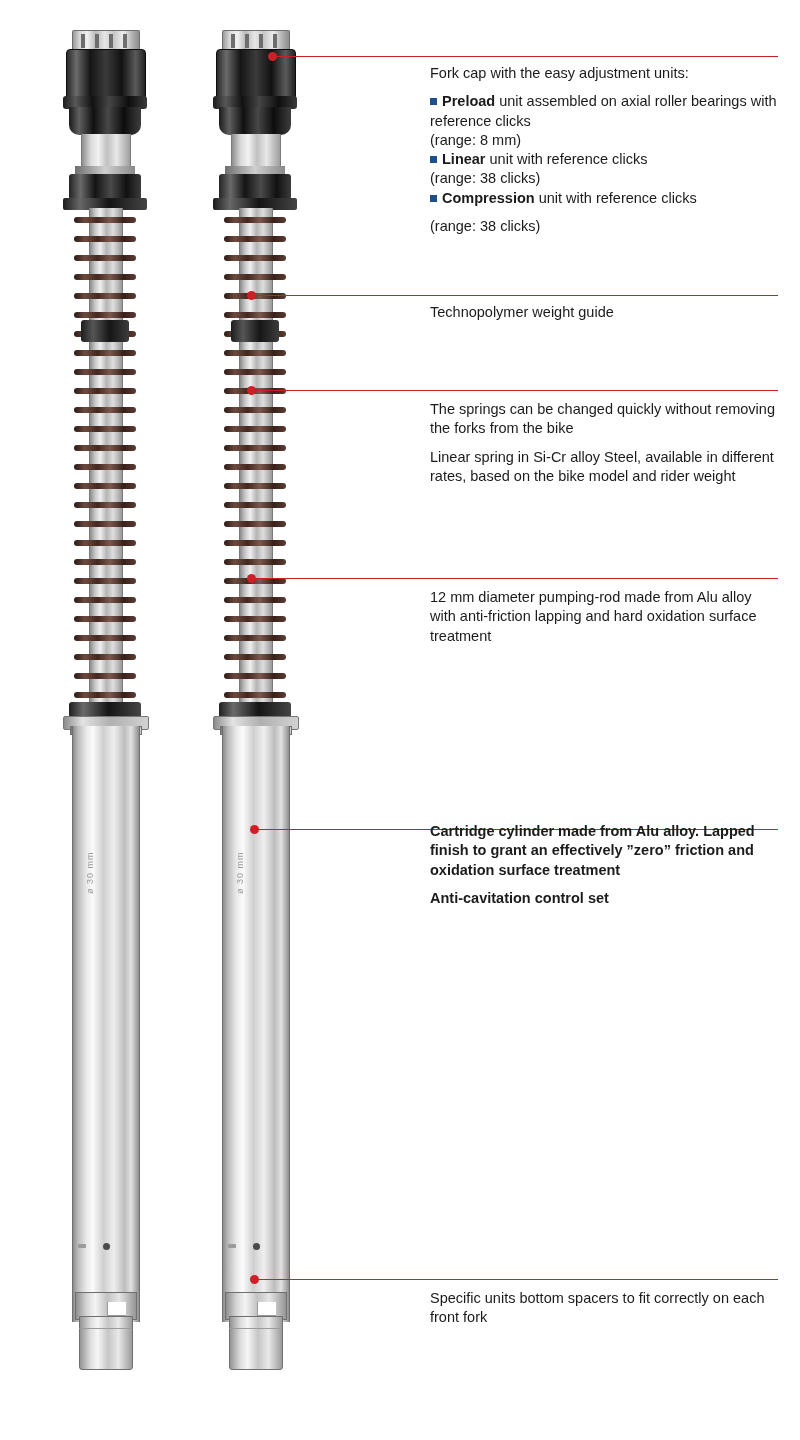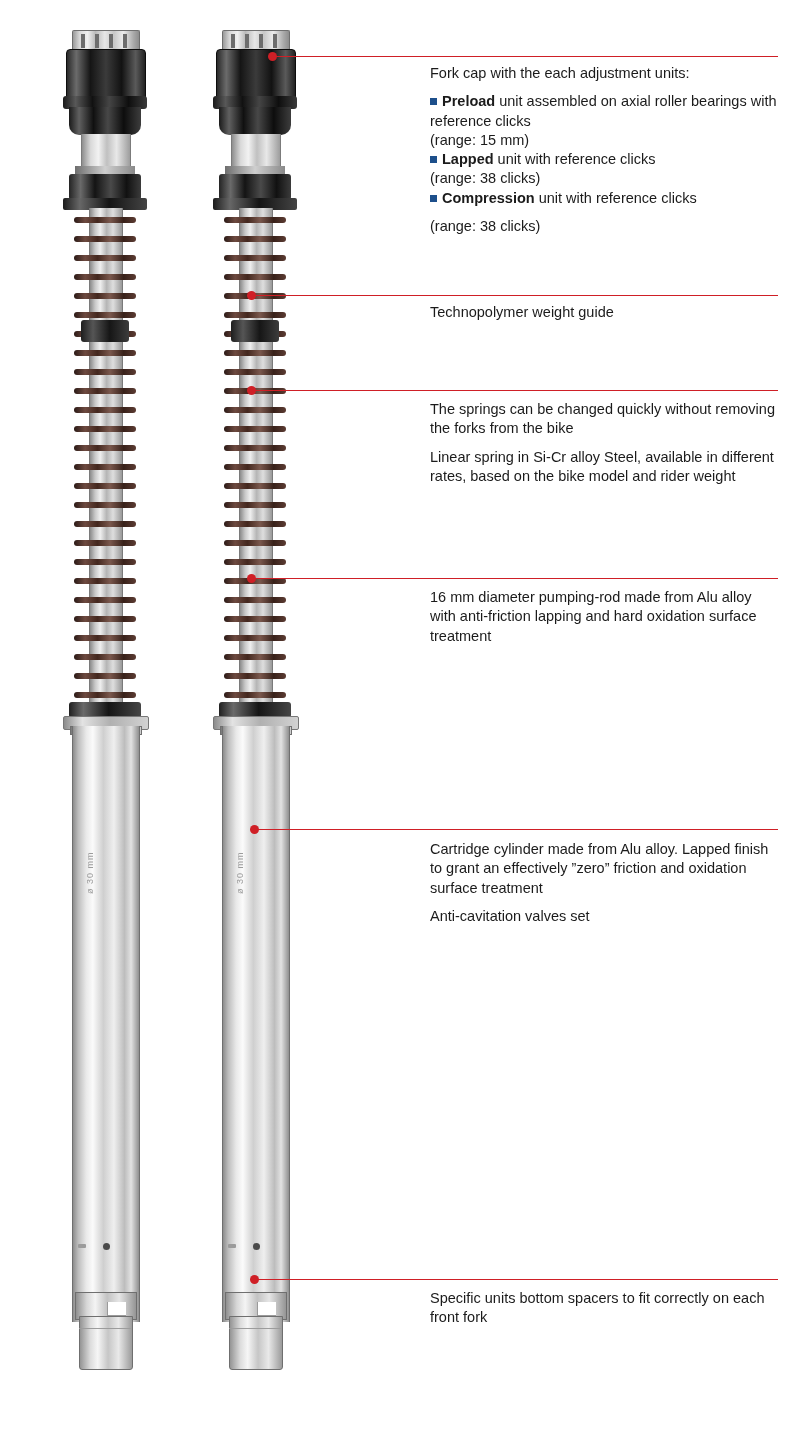--- a/index.html
+++ b/index.html
@@ -454,27 +454,27 @@
     <div class="part spacer-step"></div>
     <div class="part spacer-notch"></div>
     <div class="part spacer-bottom"></div>
     <div class="part spacer-line"></div>
   </div>
 
   <div class="callout">
     <div class="dot" style="left:268px; top:52px;"></div>
     <div class="rule" style="left:276px; top:56px; width:502px;"></div>
     <div class="text" style="top:64px;">
-      <p>Fork cap with the each adjustment units:</p>
+      <p>Fork cap with the easy adjustment units:</p>
       <p style="margin-bottom:0">
         <span class="bullet-sq"></span><span class="bold">Preload</span><span> unit assembled on axial roller bearings with reference clicks</span>
       </p>
-      <p style="margin-bottom:0">(range: 15 mm)</p>
+      <p style="margin-bottom:0">(range: 8 mm)</p>
       <p style="margin-bottom:0">
-        <span class="bullet-sq"></span><span class="bold">Lapped</span><span> unit with reference clicks</span>
+        <span class="bullet-sq"></span><span class="bold">Linear</span><span> unit with reference clicks</span>
       </p>
       <p style="margin-bottom:0">(range: 38 clicks)</p>
       <p style="margin-bottom:9px">
         <span class="bullet-sq"></span><span class="bold">Compression</span><span> unit with reference clicks</span>
       </p>
       <p>(range: 38 clicks)</p>
     </div>
   </div>
 
   <div class="callout">
@@ -491,30 +491,30 @@
     <div class="text" style="top:400px;">
       <p>The springs can be changed quickly without removing the forks from the bike</p>
       <p>Linear spring in Si-Cr alloy Steel, available in different rates, based on the bike model and rider weight</p>
     </div>
   </div>
 
   <div class="callout">
     <div class="dot" style="left:247px; top:574px;"></div>
     <div class="rule" style="left:255px; top:578px; width:523px;"></div>
     <div class="text" style="top:588px;">
-      <p>16 mm diameter pumping-rod made from Alu alloy with anti-friction lapping and hard oxidation surface treatment</p>
+      <p>12 mm diameter pumping-rod made from Alu alloy with anti-friction lapping and hard oxidation surface treatment</p>
     </div>
   </div>
 
   <div class="callout">
     <div class="dot" style="left:250px; top:825px;"></div>
     <div class="rule" style="left:258px; top:829px; width:520px;"></div>
-    <div class="text" style="top:840px;">
+    <div class="text" style="top:822px;font-weight:bold;">
       <p>Cartridge cylinder made from Alu alloy. Lapped finish to grant an effectively ”zero” friction and oxidation surface treatment</p>
-      <p>Anti-cavitation valves set</p>
+      <p>Anti-cavitation control set</p>
     </div>
   </div>
 
   <div class="callout">
     <div class="dot" style="left:250px; top:1275px;"></div>
     <div class="rule" style="left:258px; top:1279px; width:520px;"></div>
     <div class="text" style="top:1289px;">
       <p>Specific units bottom spacers to fit correctly on each front fork</p>
     </div>
   </div>

